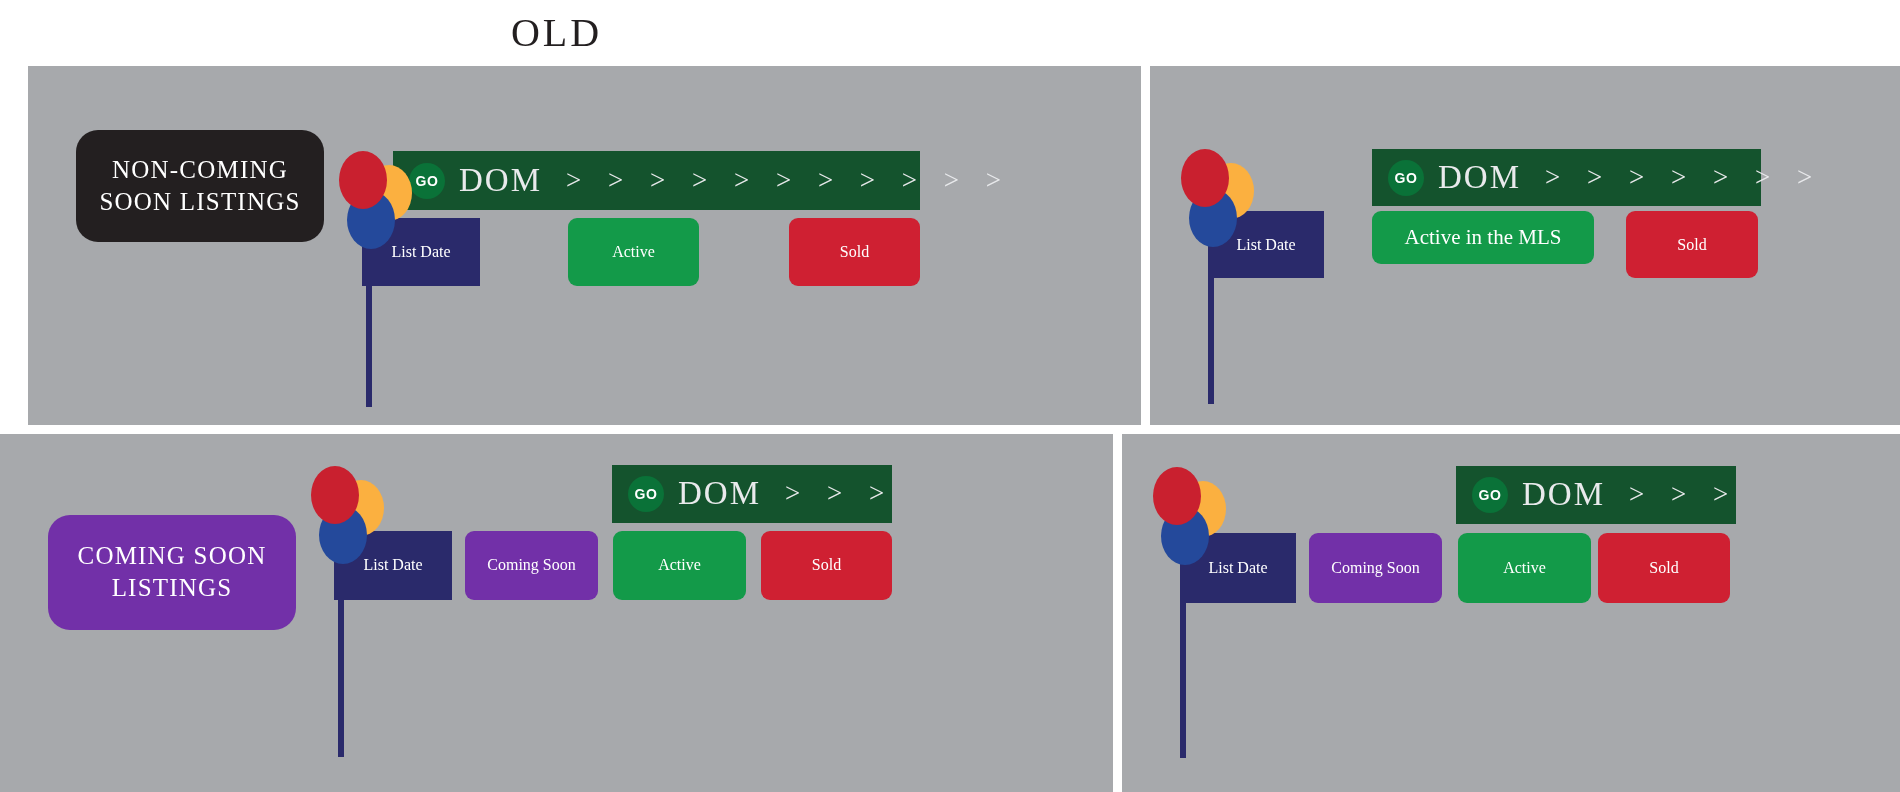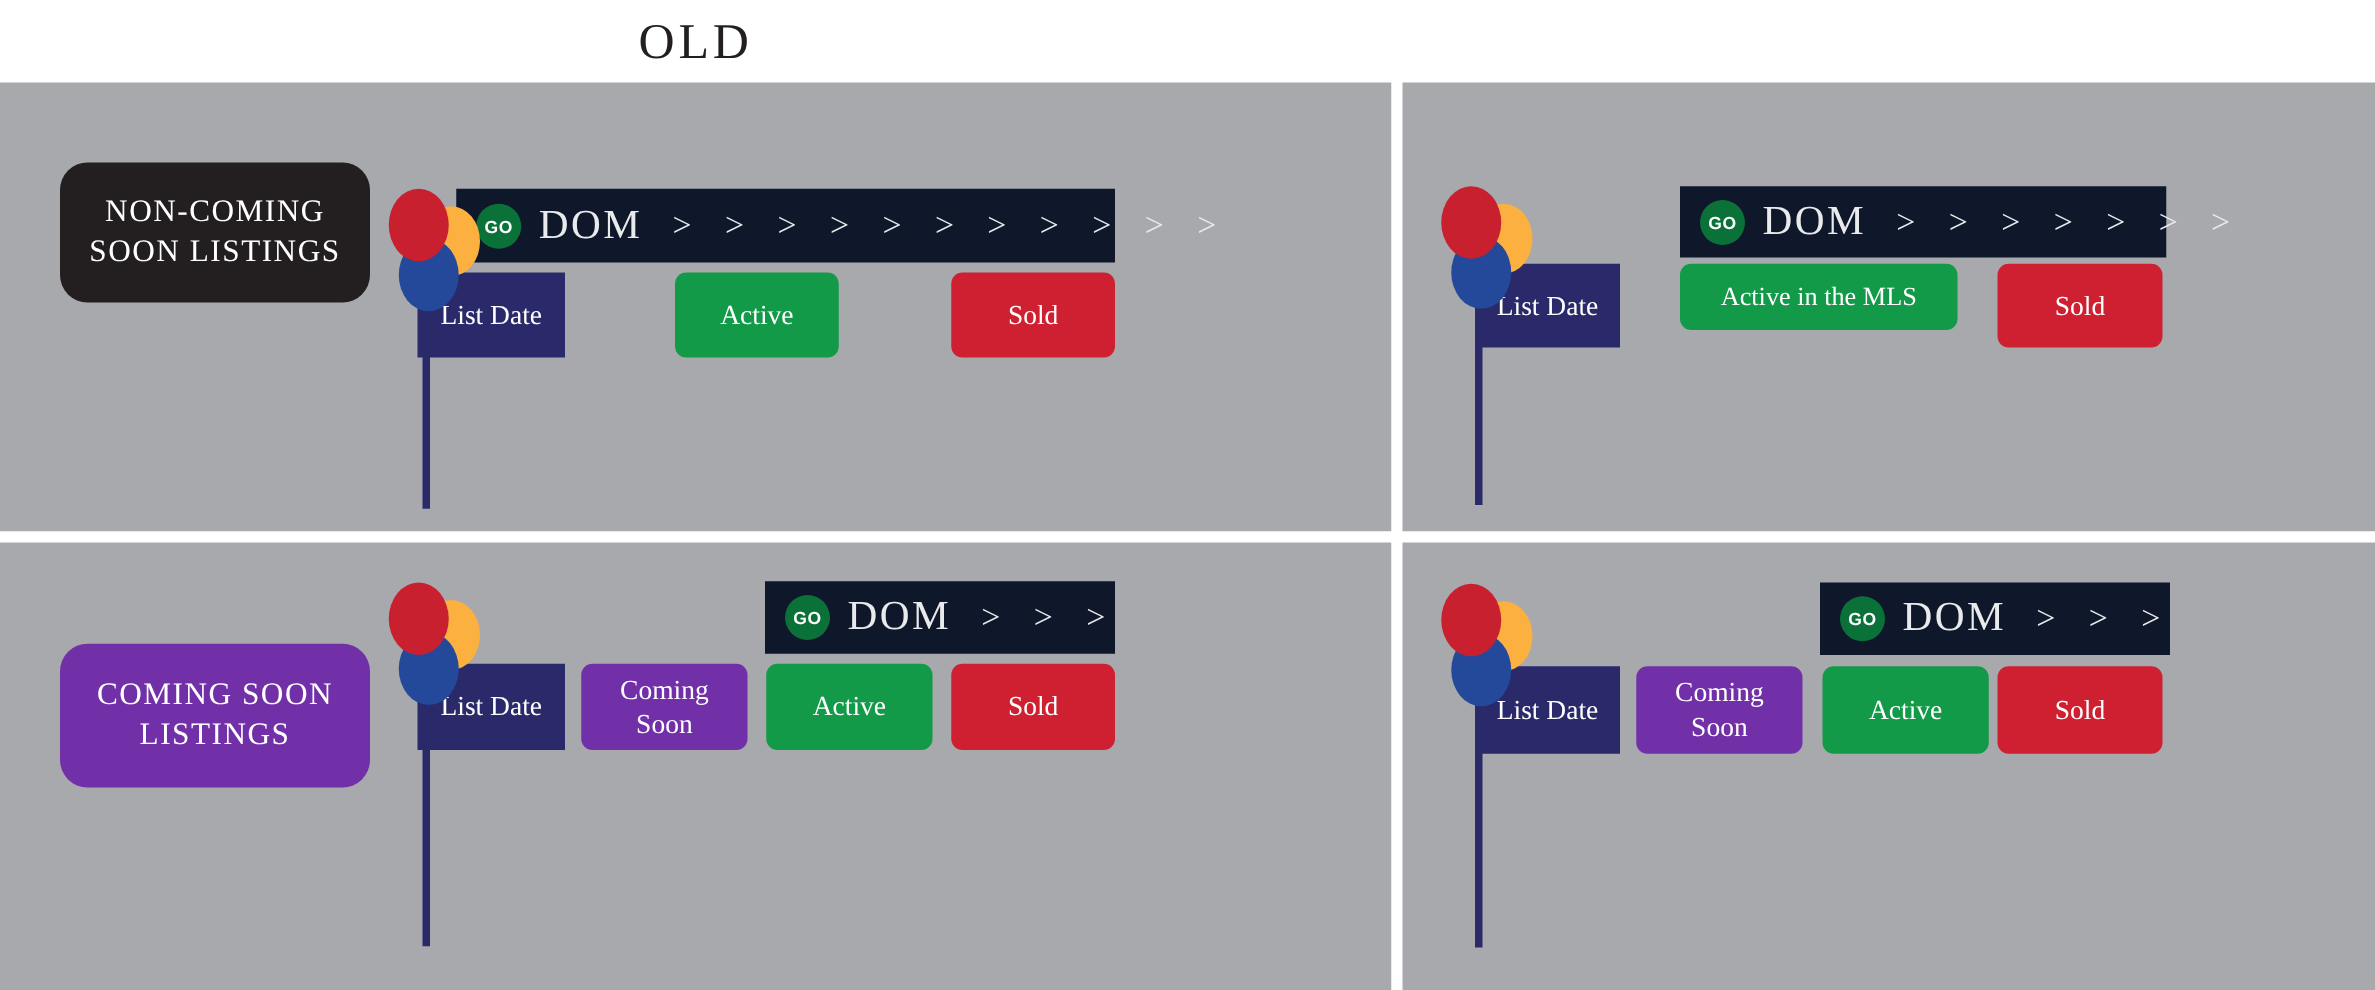--- a/index.html
+++ b/index.html
@@ -61,21 +61,21 @@
     min-height: 0;
   }
   .panel {
     position: relative;
     background: #a7a9ac;
     overflow: hidden;
   }
   .panel.col-left  { flex: 0 0 1113px; }
   .panel.col-right { flex: 1 1 auto; }
   .grid-row.top .panel { flex-basis: auto; }
-  .grid-row.top .panel.col-left { flex: 0 0 1113px; }
+  .grid-row.top .panel.col-left { flex: 0 0 1113px; margin-left: 28px; }
 
   
   .category-pill {
     position: absolute;
     border-radius: 22px;
     display: flex;
     align-items: center;
     justify-content: center;
     text-align: center;
     color: #ffffff;
@@ -124,36 +124,36 @@
 
   
   .chip {
     position: absolute;
     display: flex;
     align-items: center;
     justify-content: center;
     text-align: center;
     color: #ffffff;
     font-family: "Liberation Serif", serif;
-    font-size: 22px;
+    font-size: 16px;
     line-height: 1.25;
     box-sizing: border-box;
     padding: 4px 8px;
   }
   .chip.square {
     border-radius: 0;
   }
   .chip.rounded {
     border-radius: 9px;
   }
 
   
   .dom-bar {
     position: absolute;
-    background: #0f172a;
+    background: #14532d;
     display: flex;
     align-items: center;
     box-sizing: border-box;
     padding: 0 16px;
     gap: 14px;
   }
   .go-badge {
     flex: 0 0 auto;
     width: 36px;
     height: 36px;

